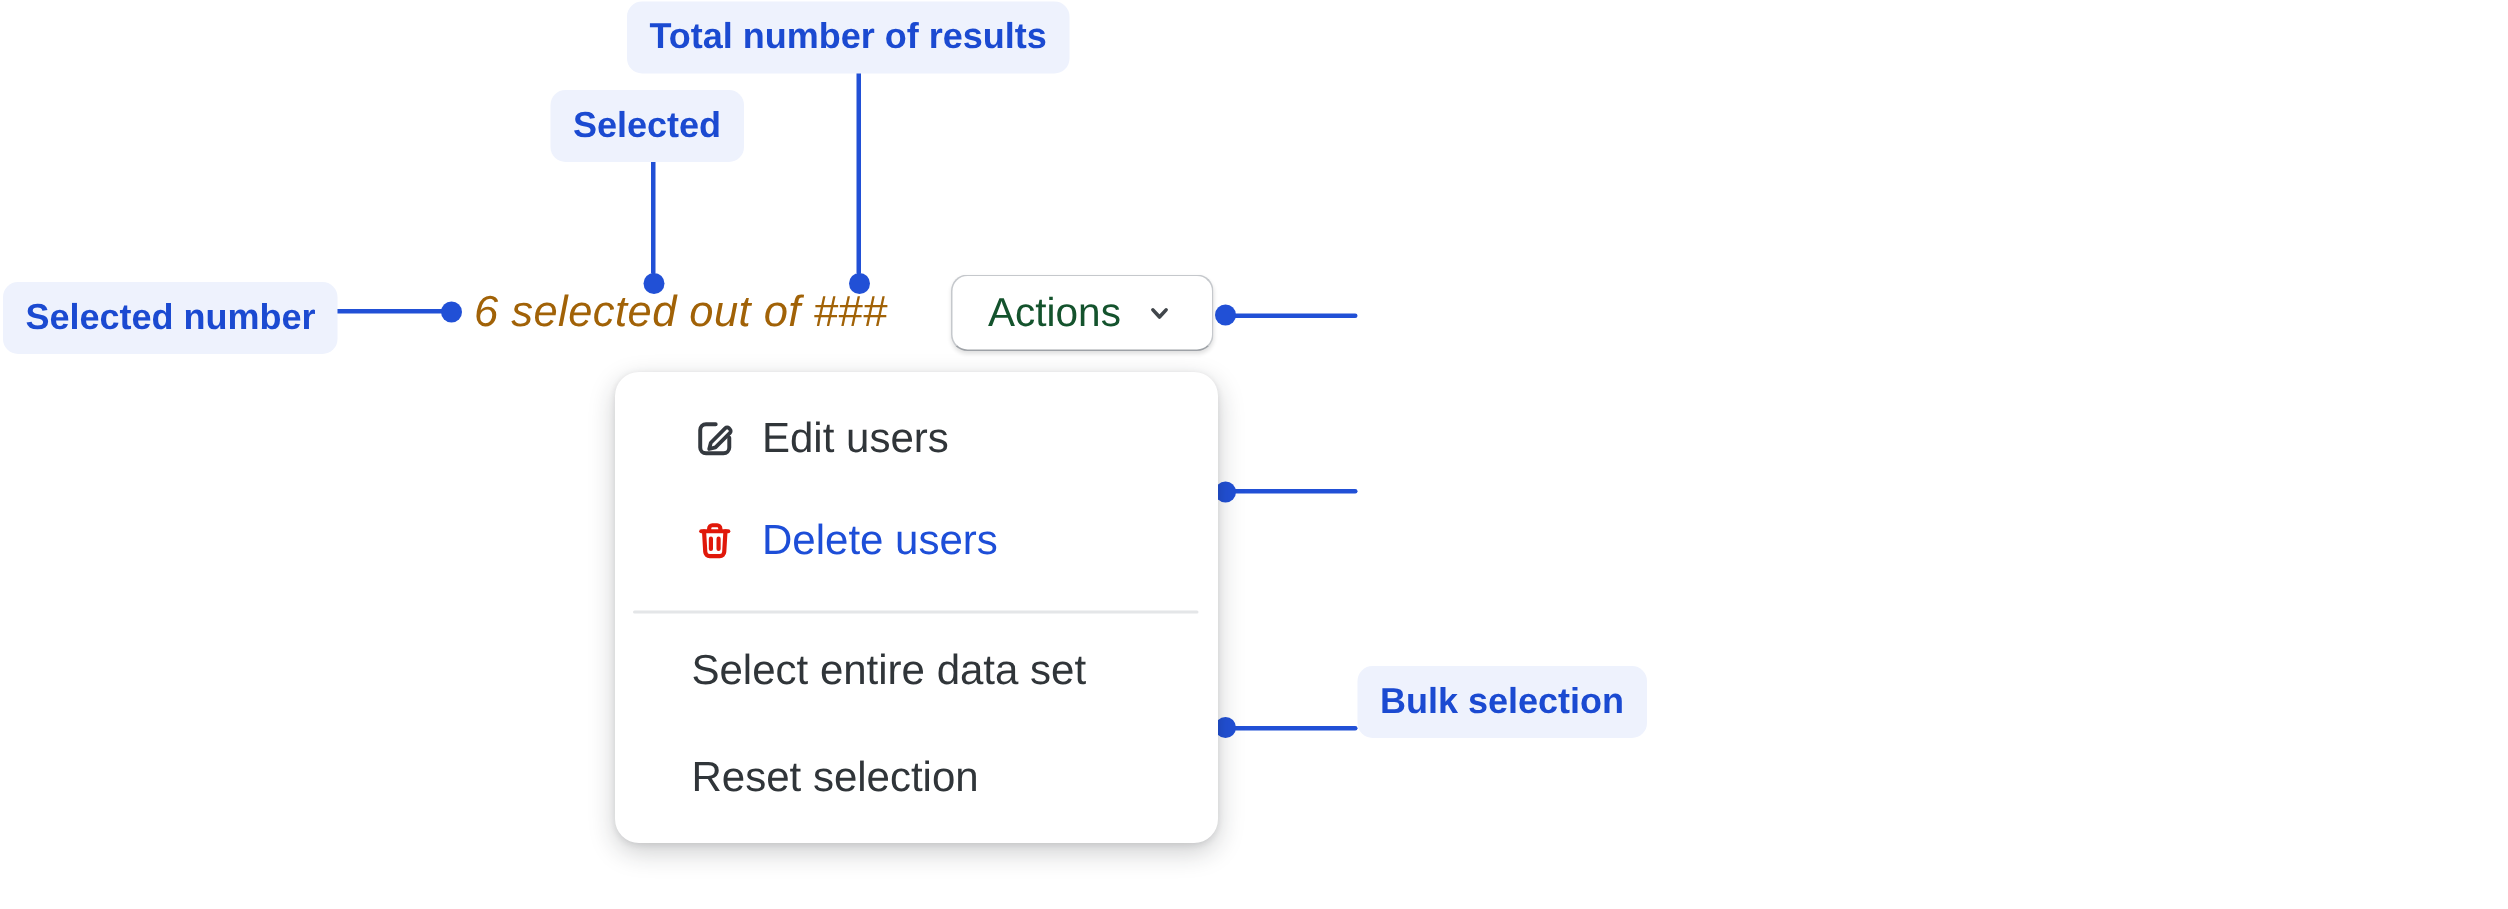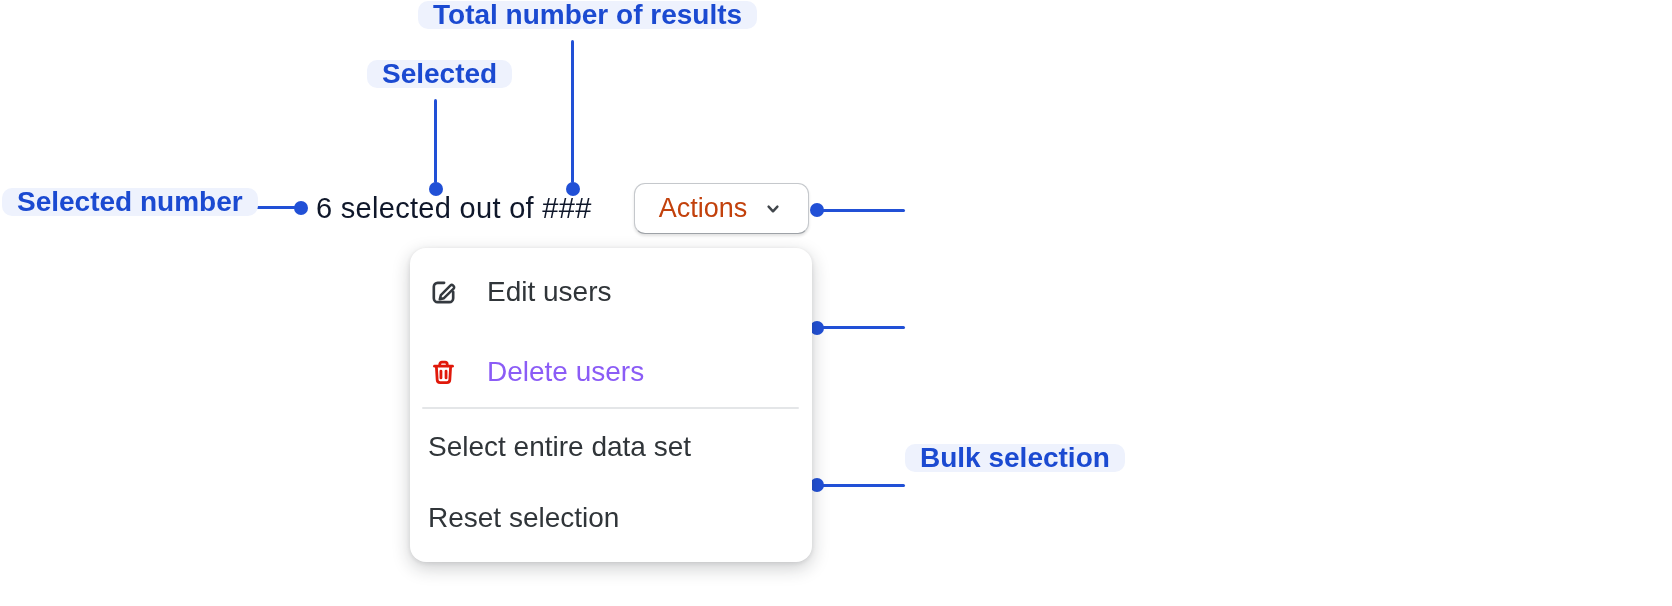--- a/index.html
+++ b/index.html
@@ -9,22 +9,22 @@
     font-family:"Liberation Sans", sans-serif;
     -webkit-font-smoothing:antialiased;
   }
   .stage{position:absolute;inset:0;}
 
   
   .pill{
     position:absolute;
     display:inline-flex;align-items:center;
     background:#eef2fd;color:#1b4ad1;
-    font-size:28px;font-weight:600;line-height:28px;
-    padding:0 15px;border-radius:10px;white-space:nowrap;
+    font-size:24px;font-weight:600;line-height:28px;
+    padding:10px 15px;border-radius:10px;white-space:nowrap;
   }
   .pill-total{left:418px;top:1px;}
   .pill-message{left:367px;top:60px;}
   .pill-selected{left:2px;top:188px;}
   .pill-trigger{left:905px;top:190px;}
   .pill-bulk-actions{left:905px;top:308px;}
   .pill-bulk-selection{left:905px;top:444px;}
 
   
   .line{position:absolute;background:#2150d6;border-radius:2px;}
@@ -40,53 +40,54 @@
   .dot-total{left:566px;top:182px;}
   .dot-message{left:429px;top:182px;}
   .dot-selected{left:294px;top:201px;}
   .dot-trigger{left:810px;top:203px;}
   .dot-bulk-actions{left:810px;top:321px;}
   .dot-bulk-selection{left:810px;top:478px;}
 
   
   .bulk-message{
     position:absolute;left:316px;top:190px;
-    font-size:29px;line-height:36px;color:#0f172a;letter-spacing:.3px;
+    font-size:29px;line-height:36px;color:#a16207;letter-spacing:.3px;
     white-space:nowrap;
+    font-style:italic;
   }
 
   
   .actions-btn{
     position:absolute;left:634px;top:183px;width:175px;height:51px;
     box-sizing:border-box;
     background:#ffffff;
     border:1.5px solid #c5c8cc;border-bottom-color:#9ea2a7;
     border-radius:11px;
     box-shadow:0 2px 3px rgba(0,0,0,0.12);
     display:flex;align-items:center;justify-content:center;gap:15px;
     cursor:pointer;
   }
-  .actions-btn .label{font-size:27px;font-weight:500;color:#c2410c;}
+  .actions-btn .label{font-size:27px;font-weight:500;color:#14532d;}
   .actions-btn svg{display:block;}
 
   
   .menu{
     position:absolute;left:410px;top:248px;width:402px;height:314px;
     background:#ffffff;border-radius:16px;
     box-shadow:0 6px 18px rgba(26,30,36,0.22), 0 1px 4px rgba(26,30,36,0.10);
   }
   .menu-item{
     position:absolute;left:0;right:0;height:56px;
-    display:flex;align-items:center;gap:28px;
-    padding-left:18px;box-sizing:border-box;
+    display:flex;align-items:center;gap:16px;
+    padding-left:51px;box-sizing:border-box;
     font-size:28px;color:#303539;cursor:pointer;white-space:nowrap;
   }
   .menu-item .mi-icon{width:31px;height:31px;flex:0 0 31px;}
   .menu-item.item-edit{top:16px;}
-  .menu-item.item-delete{top:96px;color:#8b5cf6;}
+  .menu-item.item-delete{top:84px;color:#1d4ed8;}
   .menu-item.item-select-all{top:171px;text-align:center;}
   .menu-item.item-reset{top:242px;}
   .menu-divider{
     position:absolute;left:12px;right:13px;top:159px;height:2px;
     background:#e4e6e8;border-radius:1px;
   }
 </style>
 </head>
 <body>
 

